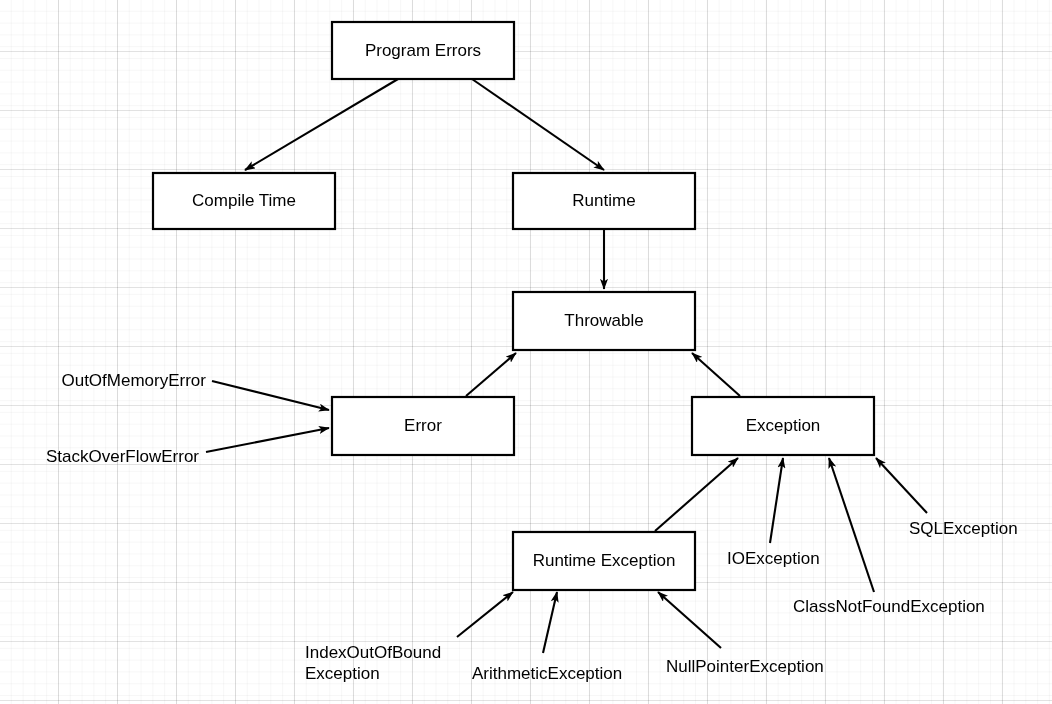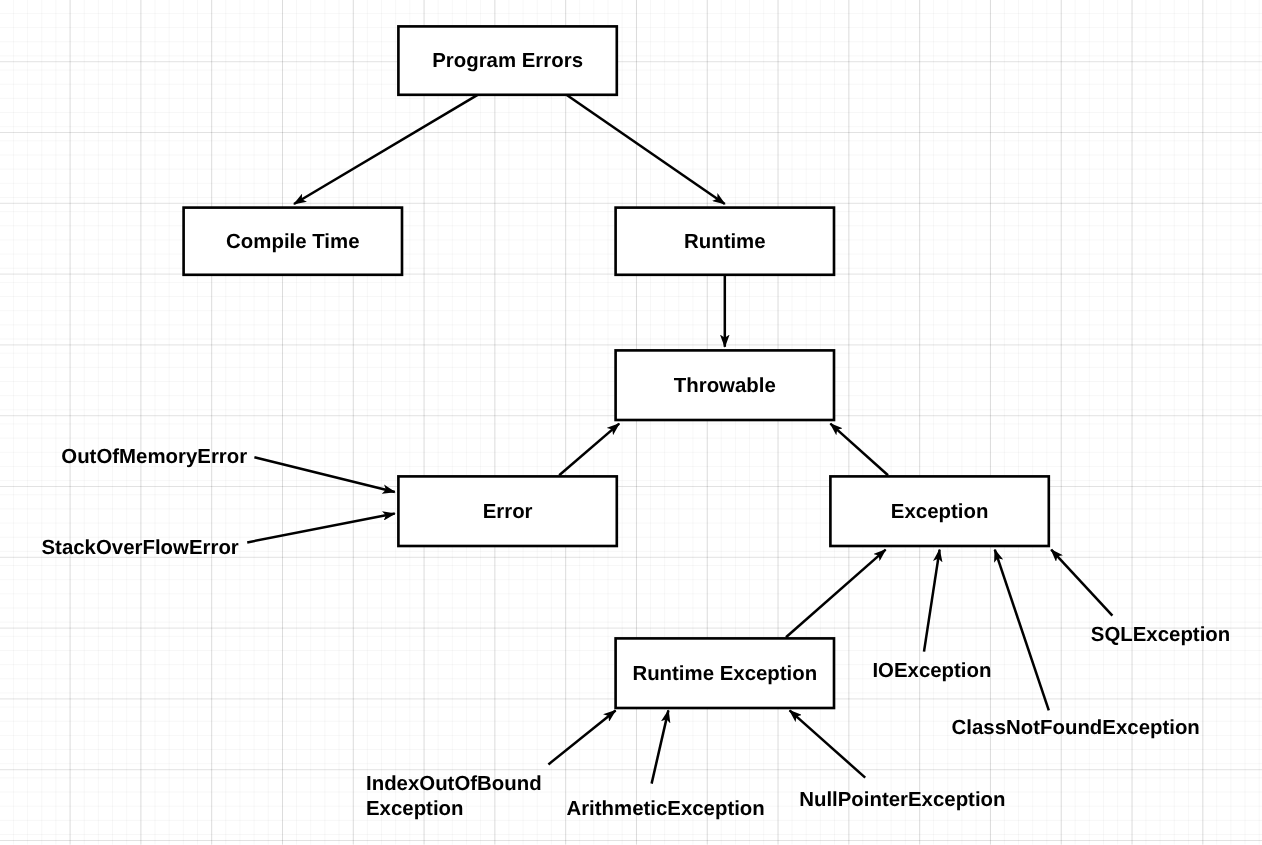--- a/index.html
+++ b/index.html
@@ -28,21 +28,20 @@
     background-size:
       11.8px 11.8px,
       11.8px 11.8px,
       59px 59px,
       59px 59px;
     background-position:
       -1px -1px,
       -1px -1px,
       -1px 51px,
       -1px 51px;
-    font-weight: bold;
   }
   svg#diagram {
     position: absolute;
     left: 0;
     top: 0;
     width: 1052px;
     height: 704px;
   }
   .node-rect {
     fill: #ffffff;

